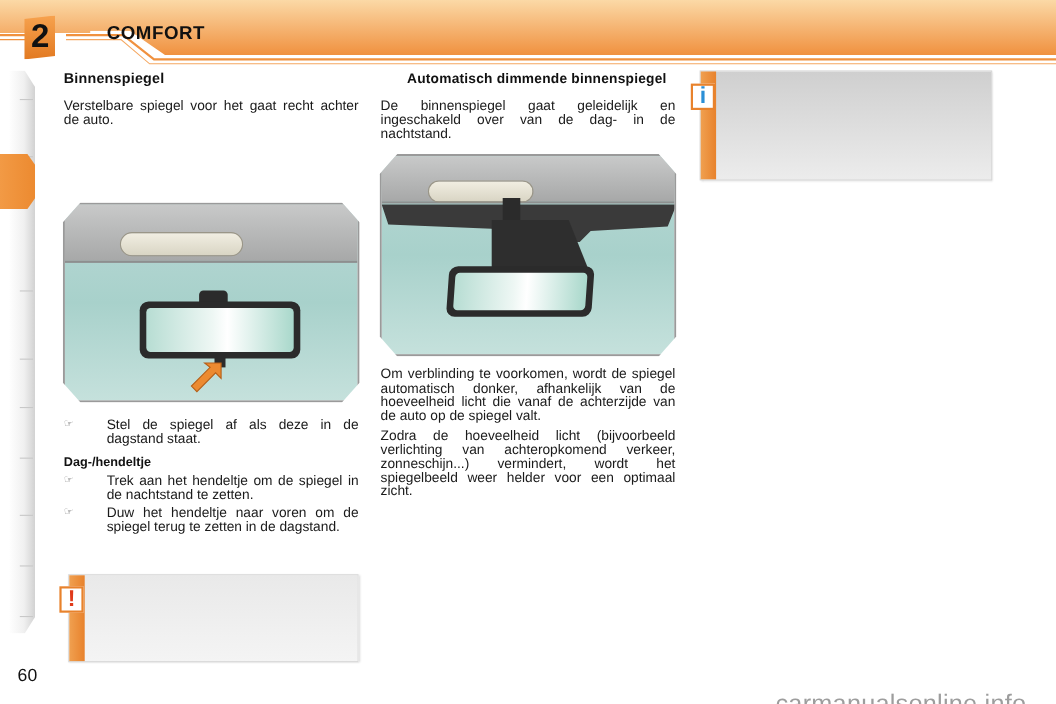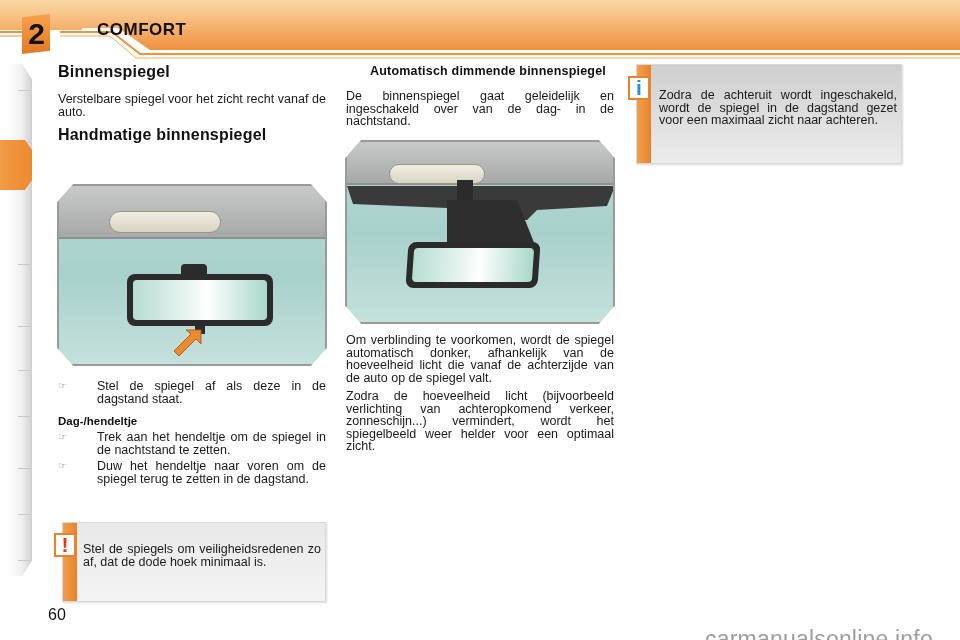--- a/index.html
+++ b/index.html
@@ -24,21 +24,21 @@
     background: linear-gradient(90deg, #ffffff 0%, #f0f0f0 60%, #d4d4d4 100%);
     clip-path: polygon(0 0, 60% 0, 100% 3%, 100% 97%, 60% 100%, 0 100%);
     border-right: 1px solid #cfcfcf; }
   .tab-line { position: absolute; left: 18px; width: 12px; height: 1px; background: #c8c8c8; }
   .tab-active { position: absolute; left: 0; top: 141px; width: 32px; height: 50px;
     background: linear-gradient(90deg,#f29a45,#ec8a30);
     clip-path: polygon(0 0, 78% 0, 100% 20%, 100% 80%, 78% 100%, 0 100%); }
 
   
   .col { position: absolute; }
-  h2.section { font-size: 16px; font-weight: bold; color: #111; letter-spacing: 0.2px; }
+  h2.section { font-size: 13px; font-weight: bold; color: #111; letter-spacing: 0.2px; }
   p.body { font-size: 12.5px; line-height: 12.5px; text-align: justify; color: #1a1a1a; }
   h3.sub { font-size: 11.5px; font-weight: bold; color: #111; }
   .bullet { display: flex; font-size: 12.5px; line-height: 12.5px; }
   .bullet .ic { width: 22px; flex: none; color: #888; font-size: 10px; line-height: 12px; }
   .bullet .tx { text-align: justify; flex: 1; margin-left: 17px; }
 
   
   .panel { position: absolute; border: 2px solid #9a9a9a;
     clip-path: polygon(6% 0, 94% 0, 100% 10%, 100% 90%, 94% 100%, 6% 100%, 0 90%, 0 10%);
     background: linear-gradient(180deg, #b9d8d5 0%, #a8d1cb 50%, #c5e1dc 100%); overflow: hidden; }
@@ -52,21 +52,21 @@
 
   
   .callout { position: absolute; background: linear-gradient(180deg,#e9e9e9,#f4f4f4);
     border: 1px solid #d8d8d8; box-shadow: 1px 1px 2px rgba(0,0,0,0.15); }
   .callout-bar { position: absolute; left: 0; top: 0; width: 14px; height: 100%;
     background: linear-gradient(90deg,#f0a050,#e8822c); }
   .callout-text { position: absolute; font-size: 12.5px; line-height: 12.5px; text-align: justify; color: #1a1a1a; }
   .badge { position: absolute; width: 22px; height: 24px; background: #fff; border: 2px solid #e8822c;
     font-weight: bold; text-align: center; font-size: 21px; line-height: 20px; font-family: "Liberation Sans", sans-serif; }
 
-  .page-num { position: absolute; left: 48px; top: 606px; font-size: 16px; color: #111; }
+  .page-num { position: absolute; left: 16px; top: 606px; font-size: 16px; color: #111; }
   .watermark { position: absolute; left: 705px; top: 626px; font-size: 23px; color: #9d9d9d; letter-spacing: 0.2px; }
 </style>
 </head>
 <body>
 
 <div class="header">
   <div class="header-band"></div>
   <svg class="header-cut" width="960" height="32" viewBox="0 0 960 32">
     <polygon points="0,0 0,32 960,32 960,0 960,22 150,22 118,0 82,0 82,2 0,2" fill="#ffffff"></polygon>
     <polyline points="0,4 44,4" stroke="#f0913f" stroke-width="2" fill="none"></polyline>
@@ -87,22 +87,21 @@
   <div class="tab-line" style="top:306px"></div>
   <div class="tab-line" style="top:352px"></div>
   <div class="tab-line" style="top:404px"></div>
   <div class="tab-line" style="top:450px"></div>
   <div class="tab-line" style="top:496px"></div>
   <div class="tab-active" style="top:76px"></div>
 </div>
 
 <div class="col" style="left:58px; top:63px; width:268px;">
   <h2 class="section">Binnenspiegel</h2>
-  <p class="body" style="margin-top:12px;">Verstelbare spiegel voor het zicht recht vanaf de auto.</p>
-  <h2 class="section" style="margin-top:8px;">Handmatige binnenspiegel</h2>
+  <p class="body" style="margin-top:12px;">Verstelbare spiegel voor het gaat recht achter de auto.</p>
 </div>
 
 <div class="panel" style="left:57px; top:184px; width:270px; height:182px;">
   <div class="ceiling" style="height:30%;"></div>
   <div class="lamp" style="left:50px; top:25px; width:112px; height:22px;"></div>
   <div class="stem" style="left:122px; top:78px; width:26px; height:14px; border-radius:4px;"></div>
   <div class="mirror" style="left:68px; top:88px; width:146px; height:52px;">
     <div class="mirror-glass" style="left:6px; top:6px; width:134px; height:40px;"></div>
   </div>
   <div class="stem" style="left:136px; top:138px; width:10px; height:10px;"></div>
@@ -122,21 +121,20 @@
     <span class="tx">Trek aan het hendeltje om de spiegel in de nachtstand te zetten.</span>
   </div>
   <div class="bullet" style="margin-top:4px;">
     <span class="ic">☞</span>
     <span class="tx">Duw het hendeltje naar voren om de spiegel terug te zetten in de dagstand.</span>
   </div>
 </div>
 
 <div class="callout" style="left:62px; top:522px; width:264px; height:80px;">
   <div class="callout-bar"></div>
-  <div class="callout-text" style="left:20px; top:20px; width:238px;">Stel de spiegels om veiligheidsredenen zo af, dat de dode hoek minimaal is.</div>
 </div>
 <div class="badge" style="left:54px; top:533px; color:#e03a1a;">!</div>
 
 <div class="col" style="left:346px; top:64px; width:268px;">
   <h2 class="section" style="font-size:12.5px;margin-left:24px;">Automatisch dimmende binnenspiegel</h2>
   <p class="body" style="margin-top:12px;">De binnenspiegel gaat geleidelijk en ingeschakeld over van de dag- in de nachtstand.</p>
 </div>
 
 <div class="panel" style="left:345px; top:140px; width:270px; height:184px;">
   <div class="ceiling" style="height:24%;"></div>
@@ -151,18 +149,17 @@
   </div>
 </div>
 
 <div class="col" style="left:346px; top:334px; width:268px;">
   <p class="body">Om verblinding te voorkomen, wordt de spiegel automatisch donker, afhankelijk van de hoeveelheid licht die vanaf de achterzijde van de auto op de spiegel valt.</p>
   <p class="body" style="margin-top:6px;">Zodra de hoeveelheid licht (bijvoorbeeld verlichting van achteropkomend verkeer, zonneschijn...) vermindert, wordt het spiegelbeeld weer helder voor een optimaal zicht.</p>
 </div>
 
 <div class="callout" style="left:636px; top:64px; width:266px; height:100px; background:linear-gradient(180deg,#cfcfcf,#ececec);">
   <div class="callout-bar"></div>
-  <div class="callout-text" style="left:22px; top:24px; width:238px;">Zodra de achteruit wordt ingeschakeld, wordt de spiegel in de dagstand gezet voor een maximaal zicht naar achteren.</div>
 </div>
 <div class="badge" style="left:628px; top:76px; color:#2a8fd6;">i</div>
 
 <div class="page-num">60</div>
 <div class="watermark">carmanualsonline.info</div>
 
 </body></html>

